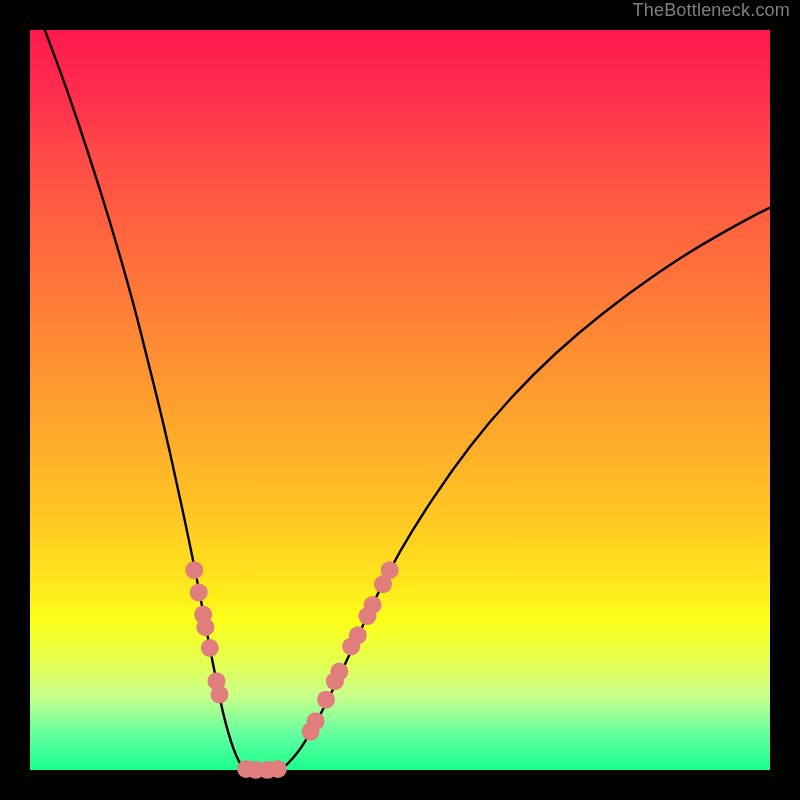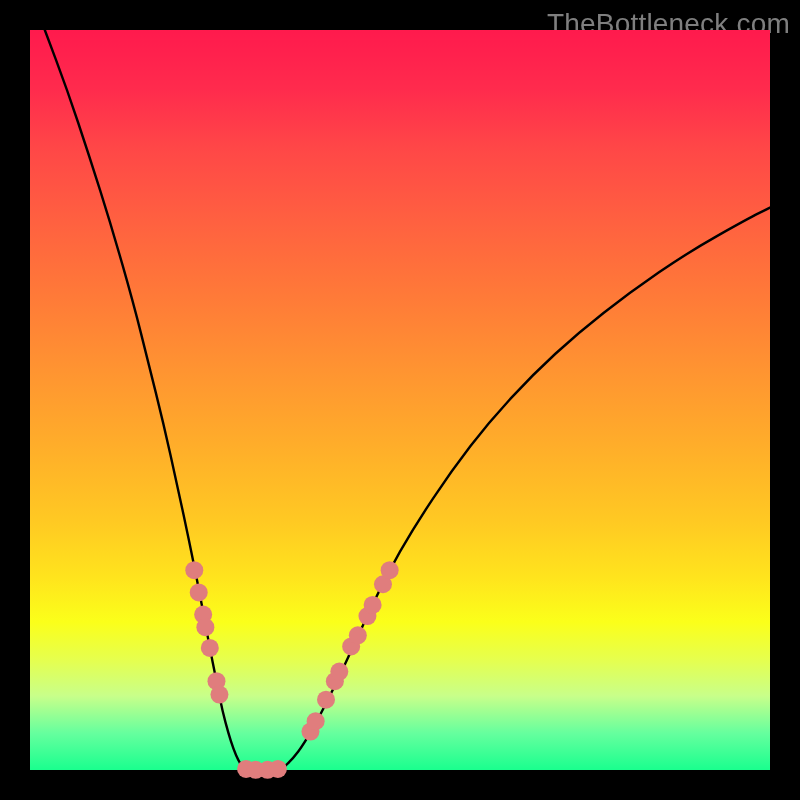--- a/index.html
+++ b/index.html
@@ -37,24 +37,24 @@
       #ffe41d 74%,
       #fbff1a 80%,
       #e6ff4d 85%,
       #c8ff8a 90%,
       #66ff9e 95%,
       #1aff8e 100%
     );
   }
   .watermark {
     position: absolute;
-    top: 8px;
+    top: 0;
     right: 10px;
     color: #7f7f7f;
-    font-size: 28px;
+    font-size: 18px;
     font-weight: 500;
     letter-spacing: 0.2px;
     user-select: none;
   }
   svg.curve {
     position: absolute;
     left: 0;
     top: 0;
     width: 740px;
     height: 740px;

